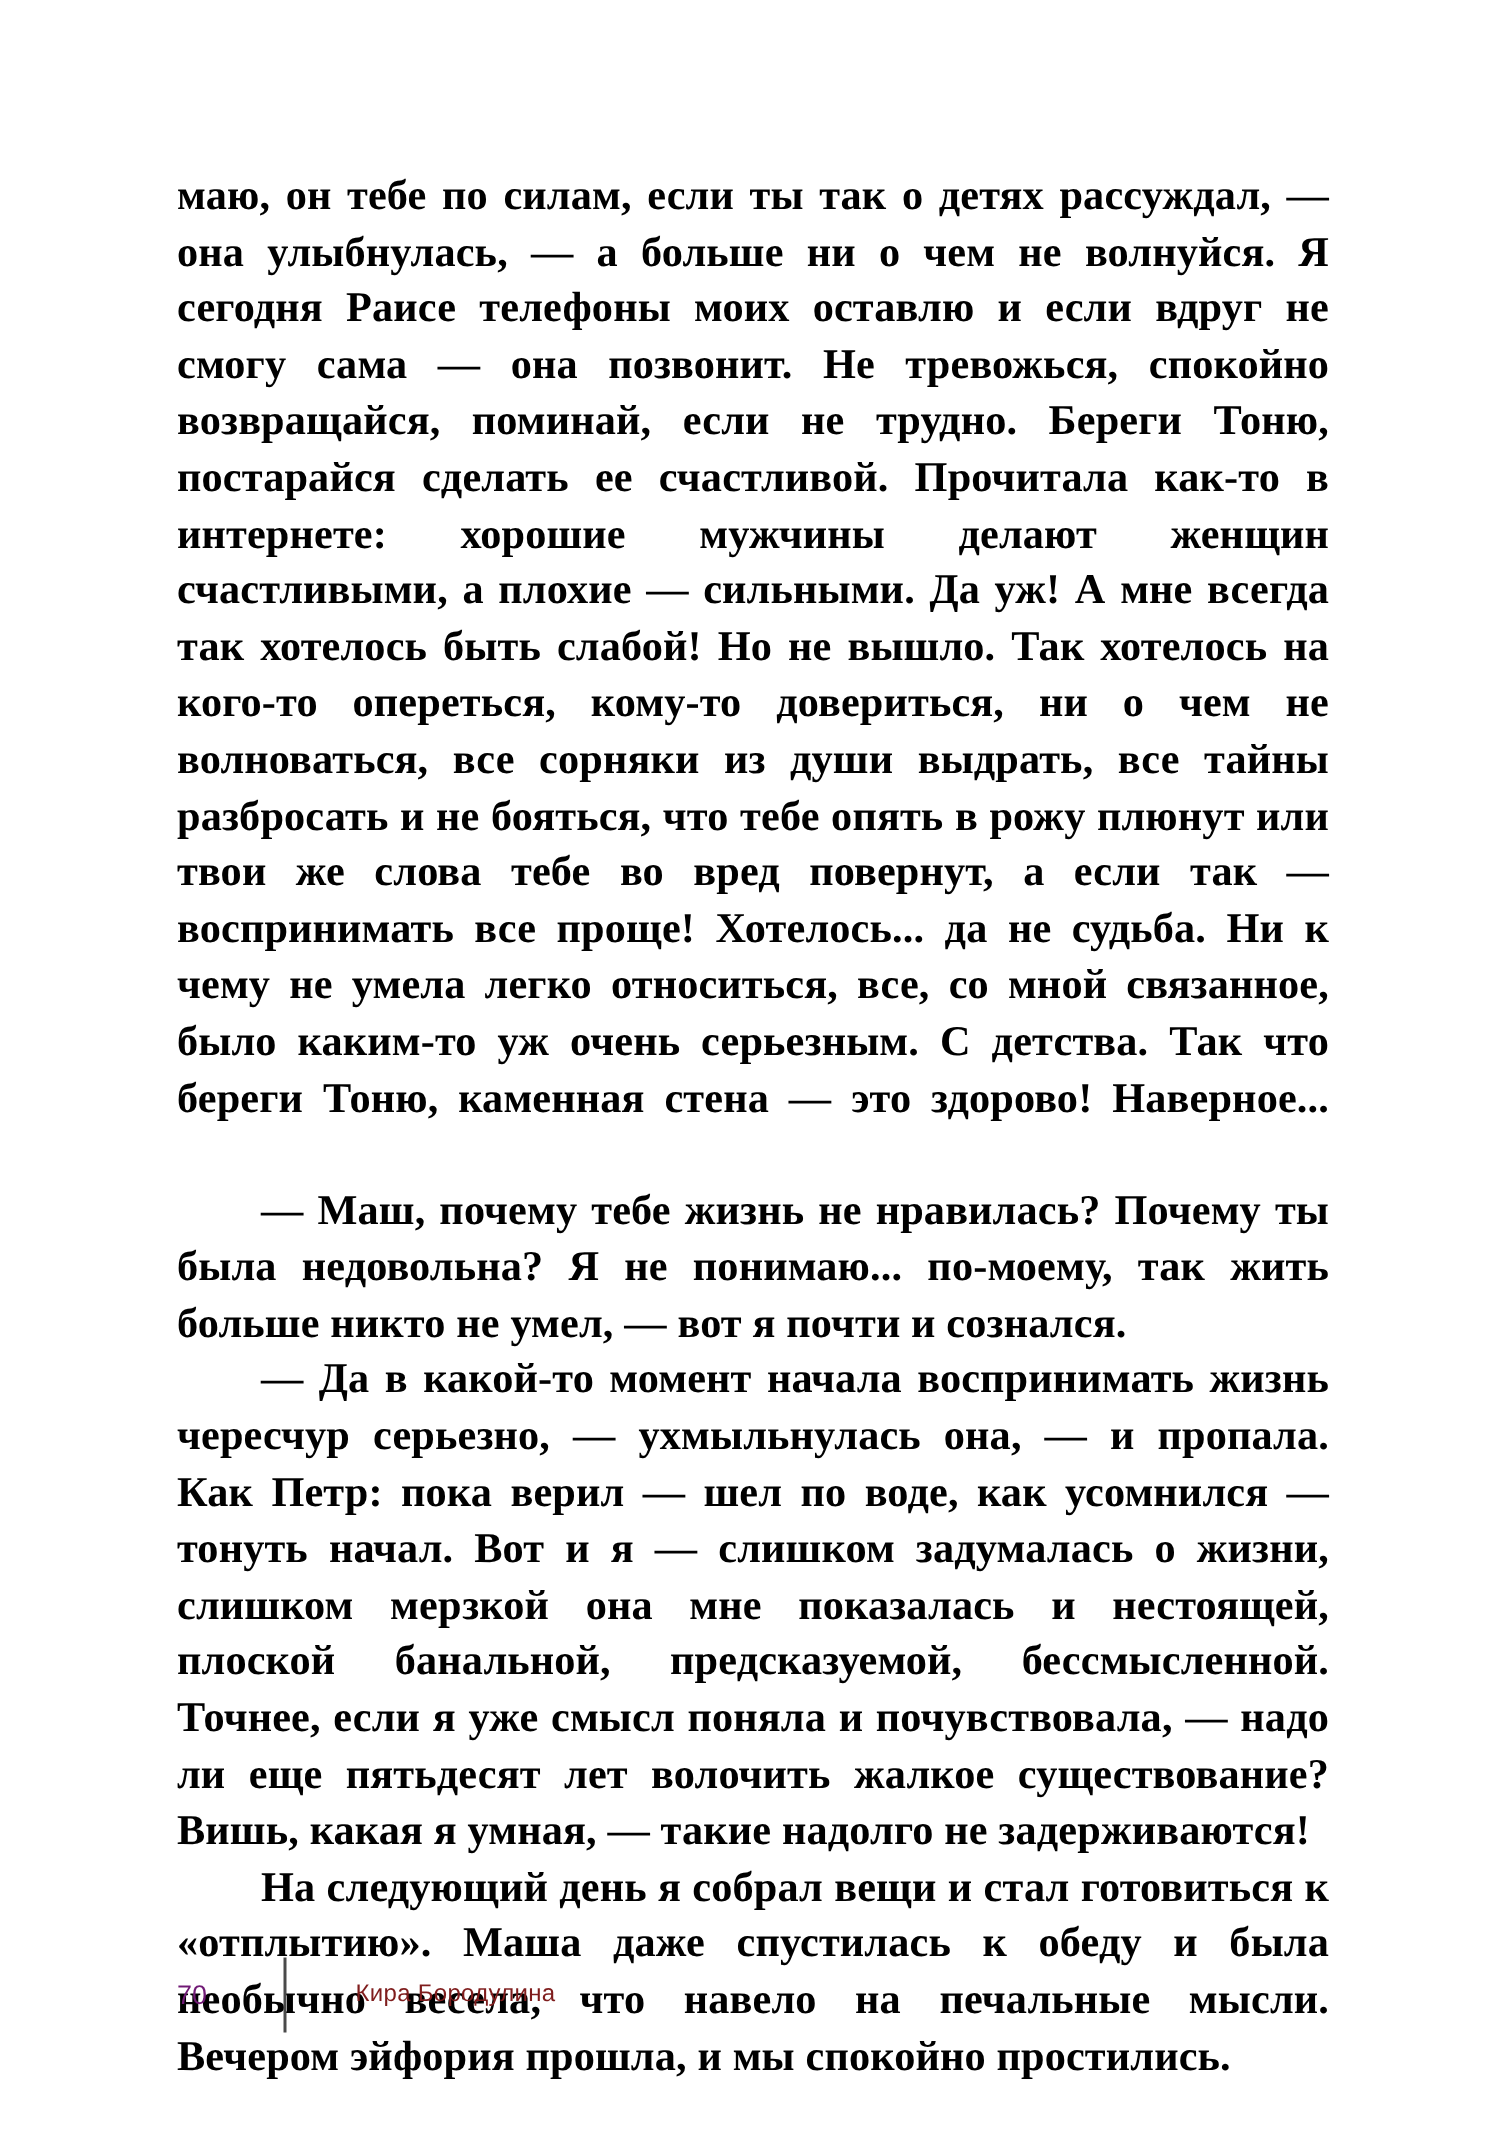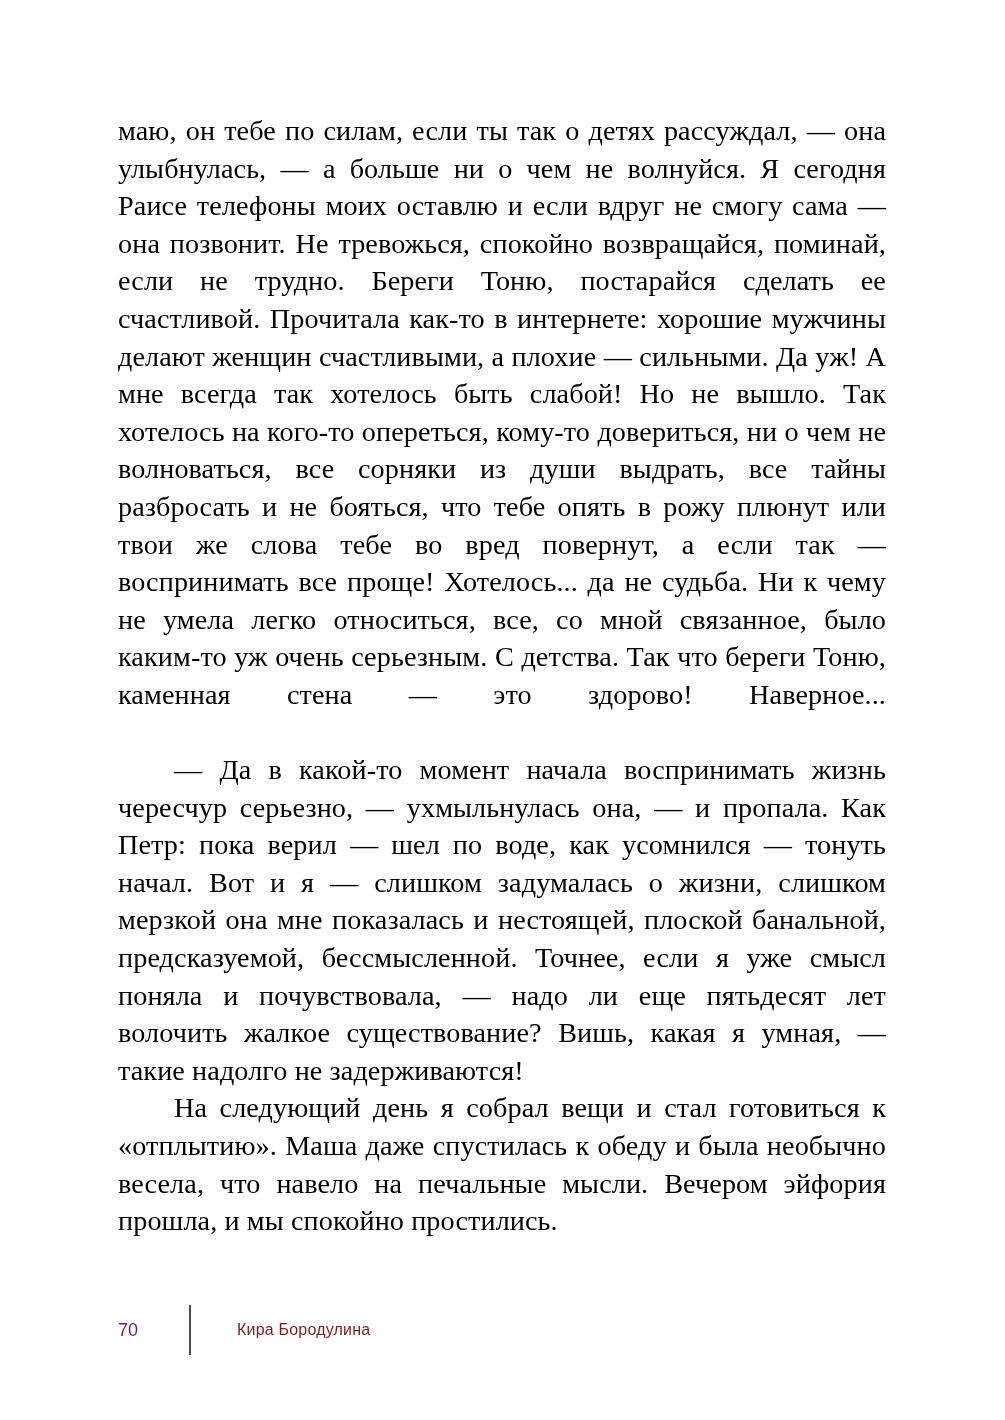--- a/index.html
+++ b/index.html
@@ -36,20 +36,21 @@
 
   .para {
     margin: 0;
     font-size: 28.2px;
     line-height: 37.6px;
     text-align: justify;
     text-justify: inter-word;
     letter-spacing: 0.1px;
     word-spacing: 0px;
     hyphens: manual;
+    font-weight: bold;
   }
 
   .para.indent {
     text-indent: 56px;
   }
 
   
   .para.flush-last::after {
     content: "";
     display: inline-block;
@@ -92,20 +93,21 @@
     letter-spacing: 0.2px;
   }
 </style>
 </head>
 <body>
 
 <div class="page">
 
   <div class="text-block">
     <p class="para flush-last">маю, он тебе по силам, если ты так о детях рассуждал, — она улыбнулась, — а больше ни о чем не волнуйся. Я сегодня Раисе телефоны моих оставлю и если вдруг не смогу сама — она позвонит. Не тревожься, спокойно возвращайся, поминай, если не трудно. Береги Тоню, постарайся сделать ее счастливой. Прочитала как-то в интернете: хорошие мужчины делают женщин счастливыми, а плохие — сильными. Да уж! А мне всегда так хотелось быть слабой! Но не вышло. Так хотелось на кого-то опереться, кому-то довериться, ни о чем не волноваться, все сорняки из души выдрать, все тайны разбросать и не бояться, что тебе опять в рожу плюнут или твои же слова тебе во вред повернут, а если так — воспринимать все проще! Хотелось... да не судьба. Ни к чему не умела легко относиться, все, со мной связанное, было каким-то уж очень серьезным. С детства. Так что береги Тоню, каменная стена — это здорово! Наверное...</p>
+    <p class="para indent">— Маш, почему тебе жизнь не нравилась? Почему ты была недовольна? Я не понимаю... по-моему, так жить больше никто не умел, — вот я почти и сознался.</p>
     <p class="para indent">— Да в какой-то момент начала воспринимать жизнь чересчур серьезно, — ухмыльнулась она, — и пропала. Как Петр: пока верил — шел по воде, как усомнился — тонуть начал. Вот и я — слишком задумалась о жизни, слишком мерзкой она мне показалась и нестоящей, плоской банальной, предсказуемой, бессмысленной. Точнее, если я уже смысл поняла и почувствовала, — надо ли еще пятьдесят лет волочить жалкое существование? Вишь, какая я умная, — такие надолго не задерживаются!</p>
     <p class="para indent">На следующий день я собрал вещи и стал готовиться к «отплытию». Маша даже спустилась к обеду и была необычно весела, что навело на печальные мысли. Вечером эйфория прошла, и мы спокойно простились.</p>
   </div>
 
   <div class="footer">
     <span class="page-number">70</span>
     <span class="rule"></span>
     <span class="author">Кира Бородулина</span>
   </div>
 

